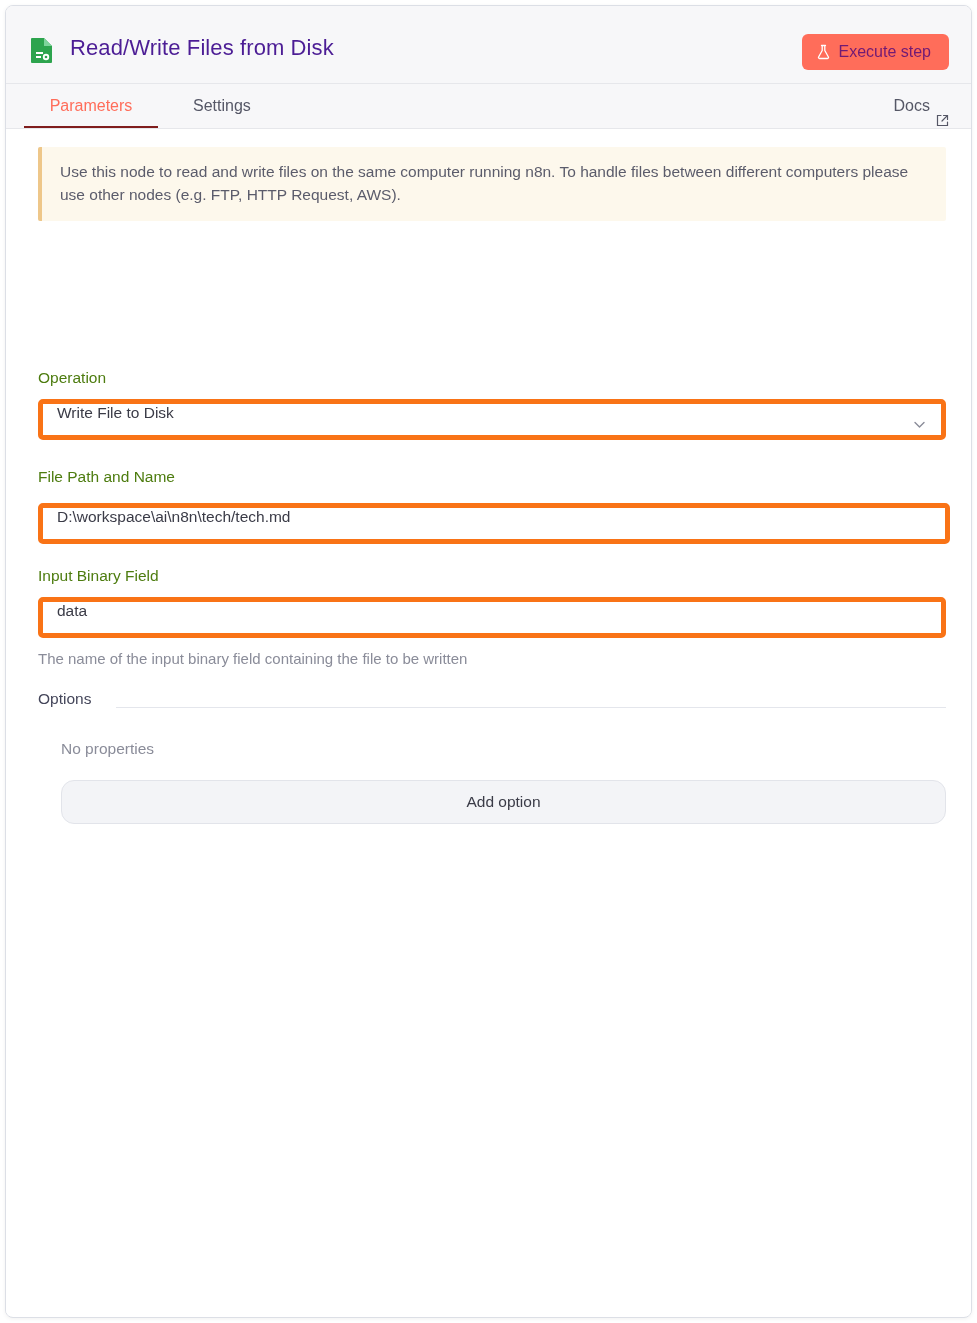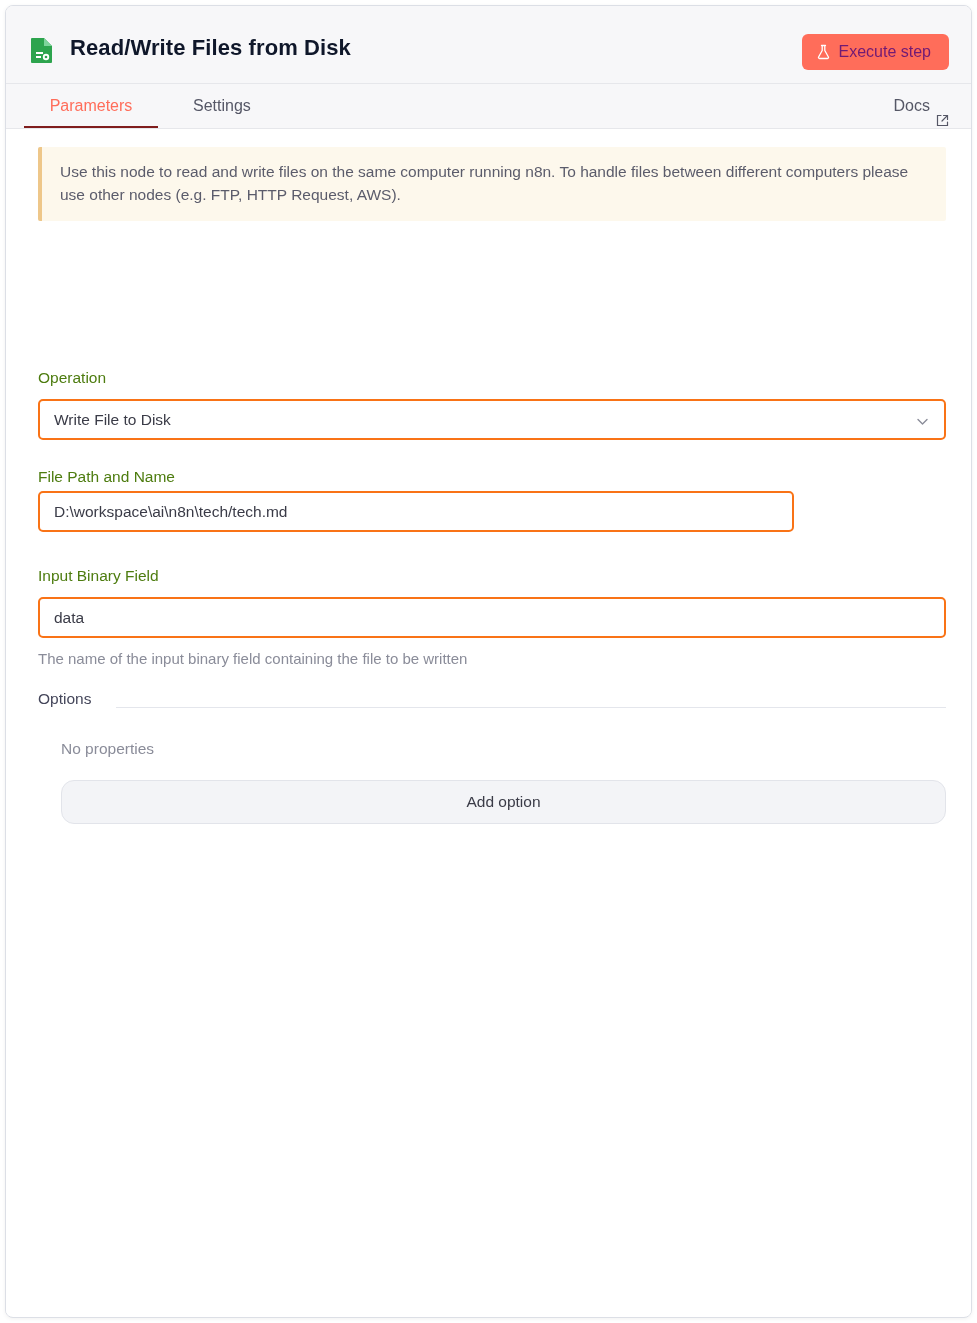--- a/index.html
+++ b/index.html
@@ -38,22 +38,22 @@
     left: 20px;
     top: 28px;
     width: 32px;
     height: 32px;
   }
   .node-title {
     position: absolute;
     left: 64px;
     top: 29px;
     font-size: 22px;
-    color: #0f172a;
-    font-weight: 700;
+    color: #4c1d95;
+    font-weight: 400;
     letter-spacing: 0.1px;
   }
   .execute-btn {
     position: absolute;
     right: 22px;
     top: 28px;
     height: 36px;
     background: #ff6d5a;
     border: none;
     border-radius: 6px;
@@ -132,27 +132,27 @@
   .field-label {
     position: absolute;
     font-size: 15.5px;
     color: #4d7c0f;
   }
   .input-box {
     position: absolute;
     height: 41px;
     box-sizing: border-box;
     background: #ffffff;
-    border: 2px solid #f97316;
+    border: 5px solid #f97316;
     border-radius: 5px;
     font-size: 15.5px;
     color: #3a3b47;
     padding: 0 14px;
     display: flex;
-    align-items: center;
+    align-items: flex-start;
     font-family: "Liberation Sans", sans-serif;
   }
   .select-box {
     left: 32px;
     top: 270px;
     width: 908px;
   }
   .select-box .chevron {
     position: absolute;
     right: 14px;
@@ -263,21 +263,21 @@
     <div class="input-box select-box">
       <span>Write File to Disk</span>
       <span class="chevron">
         <svg width="15" height="15" viewBox="0 0 15 15">
           <path d="M3 5.5 L7.5 10 L12 5.5" fill="none" stroke="#8a8c99" stroke-width="1.4" stroke-linecap="round" stroke-linejoin="round"></path>
         </svg>
       </span>
     </div>
 
     <div class="field-label" style="left:32px; top:339px;">File Path and Name</div>
-    <div class="input-box" style="left:32px; top:362px; width:756px;">
+    <div class="input-box" style="left:32px; top:374px; width:912px;">
       <span>D:\workspace\ai\n8n\tech/tech.md</span>
     </div>
 
     <div class="field-label" style="left:32px; top:438px;">Input Binary Field</div>
     <div class="input-box" style="left:32px; top:468px; width:908px;">
       <span>data</span>
     </div>
     <div class="hint" style="left:32px; top:521px;">The name of the input binary field containing the file to be written</div>
 
     <div class="options-title">Options</div>

